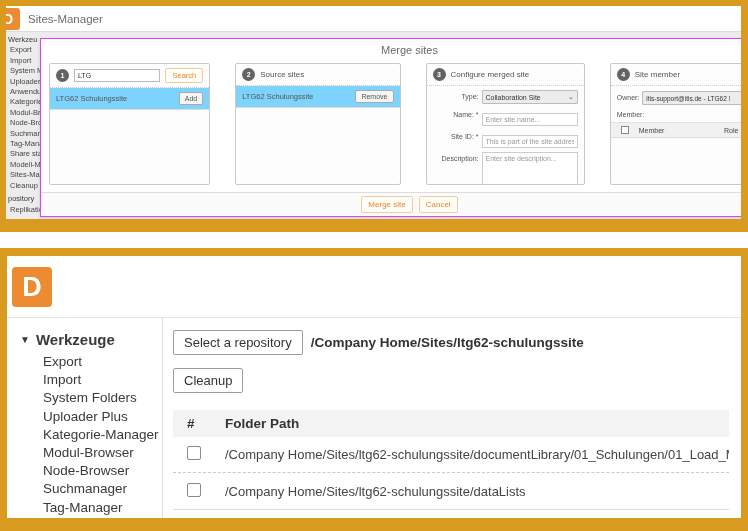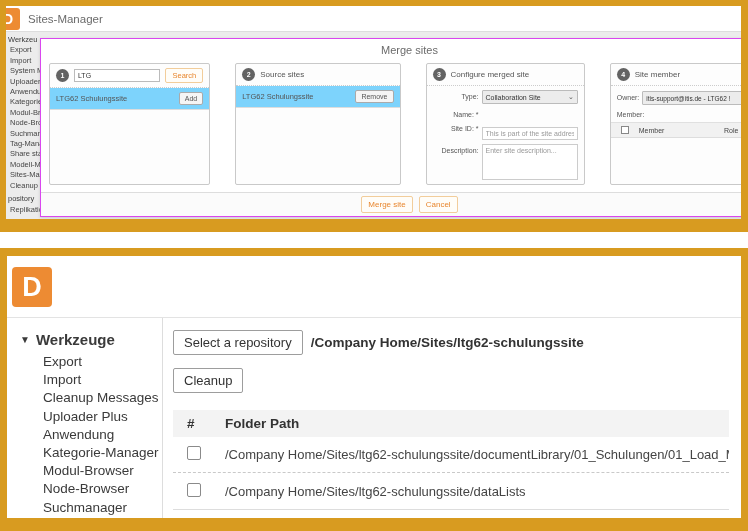--- a/index.html
+++ b/index.html
@@ -195,20 +195,23 @@
                 <div class="form-field">
                   <div class="mini-select">
                     <span>Collaboration Site</span>
                     <span class="chev">⌄</span>
                   </div>
                 </div>
               </div>
 
               <div class="form-row">
                 <div class="form-label">Name: *</div>
+                <div class="form-field">
+                  <input class="ph-input" type="text" placeholder="Enter site name..." style="">
+                </div>
               </div>
 
               <div class="form-row">
                 <div class="form-label">Site ID: *</div>
                 <div class="form-field">
                   <input class="ph-input" type="text" placeholder="This is part of the site address. Use num" style="">
                 </div>
               </div>
 
               <div class="form-row">
@@ -265,23 +268,22 @@
 
       <div class="bp-body">
 
         <div class="bp-sidebar">
           <div class="bp-side-header">
             <span class="bp-tri">▼</span>
             <span>Werkzeuge</span>
           </div>
           <div class="bp-side-item">Export</div>
           <div class="bp-side-item">Import</div>
-          <div class="bp-side-item">Cleanup Messages</div>
+          <div class="bp-side-item">System Folders</div>
           <div class="bp-side-item">Uploader Plus</div>
-          <div class="bp-side-item">Anwendung</div>
           <div class="bp-side-item">Kategorie-Manager</div>
           <div class="bp-side-item">Modul-Browser</div>
           <div class="bp-side-item">Node-Browser</div>
           <div class="bp-side-item">Suchmanager</div>
           <div class="bp-side-item">Tag-Manager</div>
         </div>
 
         <div class="bp-content">
 
           <div class="repo-row">

